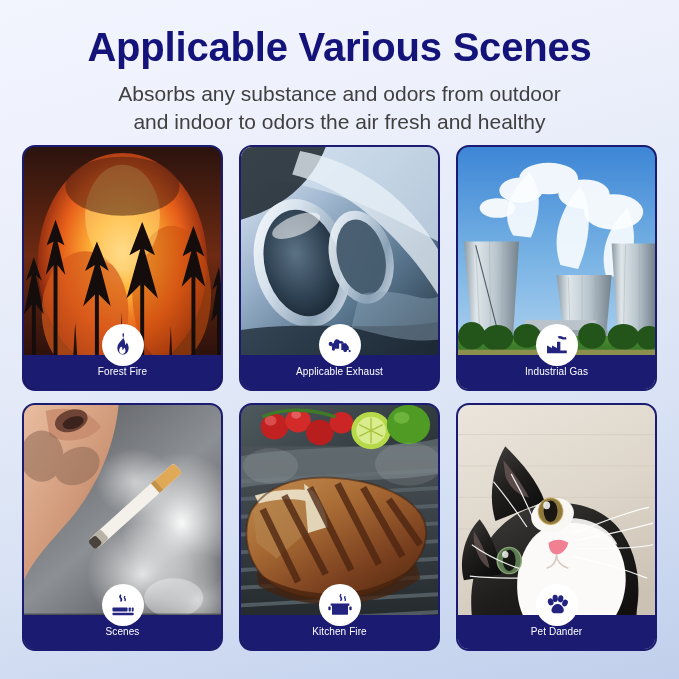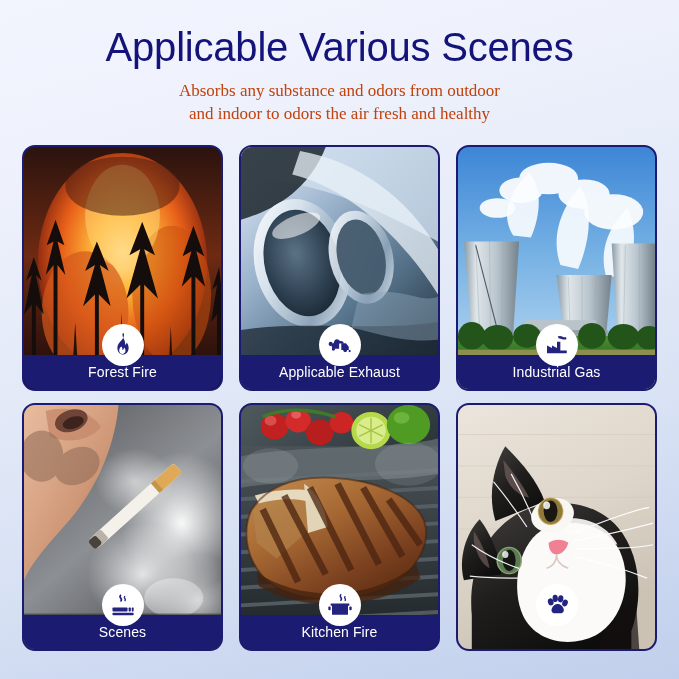--- a/index.html
+++ b/index.html
@@ -20,35 +20,34 @@
     box-sizing: border-box;
   }
 
   
   .header {
     padding-top: 26px;
     text-align: center;
   }
   .title {
     font-size: 40px;
-    font-weight: 400;
+    font-weight: 700;
     color: #14137a;
     letter-spacing: -0.2px;
     line-height: 1.08;
     margin: 0;
     font-family: "Liberation Sans", sans-serif;
   }
   .subtitle {
     margin: 11px auto 0;
-    font-size: 17px;
-    color: #c2410c;
+    font-size: 21px;
+    color: #404040;
     line-height: 1.33;
     max-width: 540px;
     font-weight: 400;
-    font-family: Liberation Serif, serif;
   }
   .subtitle span { display: block; }
 
   
   .grid {
     position: absolute;
     left: 22px;
     top: 145px;
     width: 635px;
     display: grid;
@@ -81,21 +80,21 @@
     position: absolute;
     left: 0; right: 0; bottom: 0;
     height: 34px;
     background: #1b1b72;
     display: flex;
     align-items: center;
     justify-content: center;
   }
   .label-text {
     color: #ffffff;
-    font-size: 14px;
+    font-size: 10px;
     font-weight: 400;
     letter-spacing: 0.1px;
     line-height: 1;
     padding-bottom: 1px;
   }
 
   .icon-badge {
     position: absolute;
     left: 50%;
     bottom: 23px;
@@ -509,16 +508,19 @@
       </div>
       <div class="icon-badge">
         <svg viewBox="0 0 24 24" aria-hidden="true">
           <ellipse cx="6.2" cy="9.1" rx="2.6" ry="3.3" transform="rotate(-16 6.2 9.1)"></ellipse>
           <ellipse cx="10.4" cy="5.9" rx="2.45" ry="3.35" transform="rotate(-6 10.4 5.9)"></ellipse>
           <ellipse cx="15.4" cy="6.3" rx="2.45" ry="3.3" transform="rotate(9 15.4 6.3)"></ellipse>
           <ellipse cx="19.4" cy="10.1" rx="2.5" ry="3.2" transform="rotate(22 19.4 10.1)"></ellipse>
           <path d="M12.6 11.1c2.6 0 4.3 1.9 5.2 3.6.9 1.7.6 3.6-.8 4.5-1.3.9-2.8.3-4.4.3-1.6 0-3.1.6-4.4-.3-1.4-.9-1.7-2.8-.8-4.5.9-1.7 2.6-3.6 5.2-3.6z"></path>
         </svg>
       </div>
+      <div class="label-bar">
+        <span class="label-text">Pet Dander</span>
+      </div>
     </div>
 
   </div>
 </div>
 
 </body></html>

